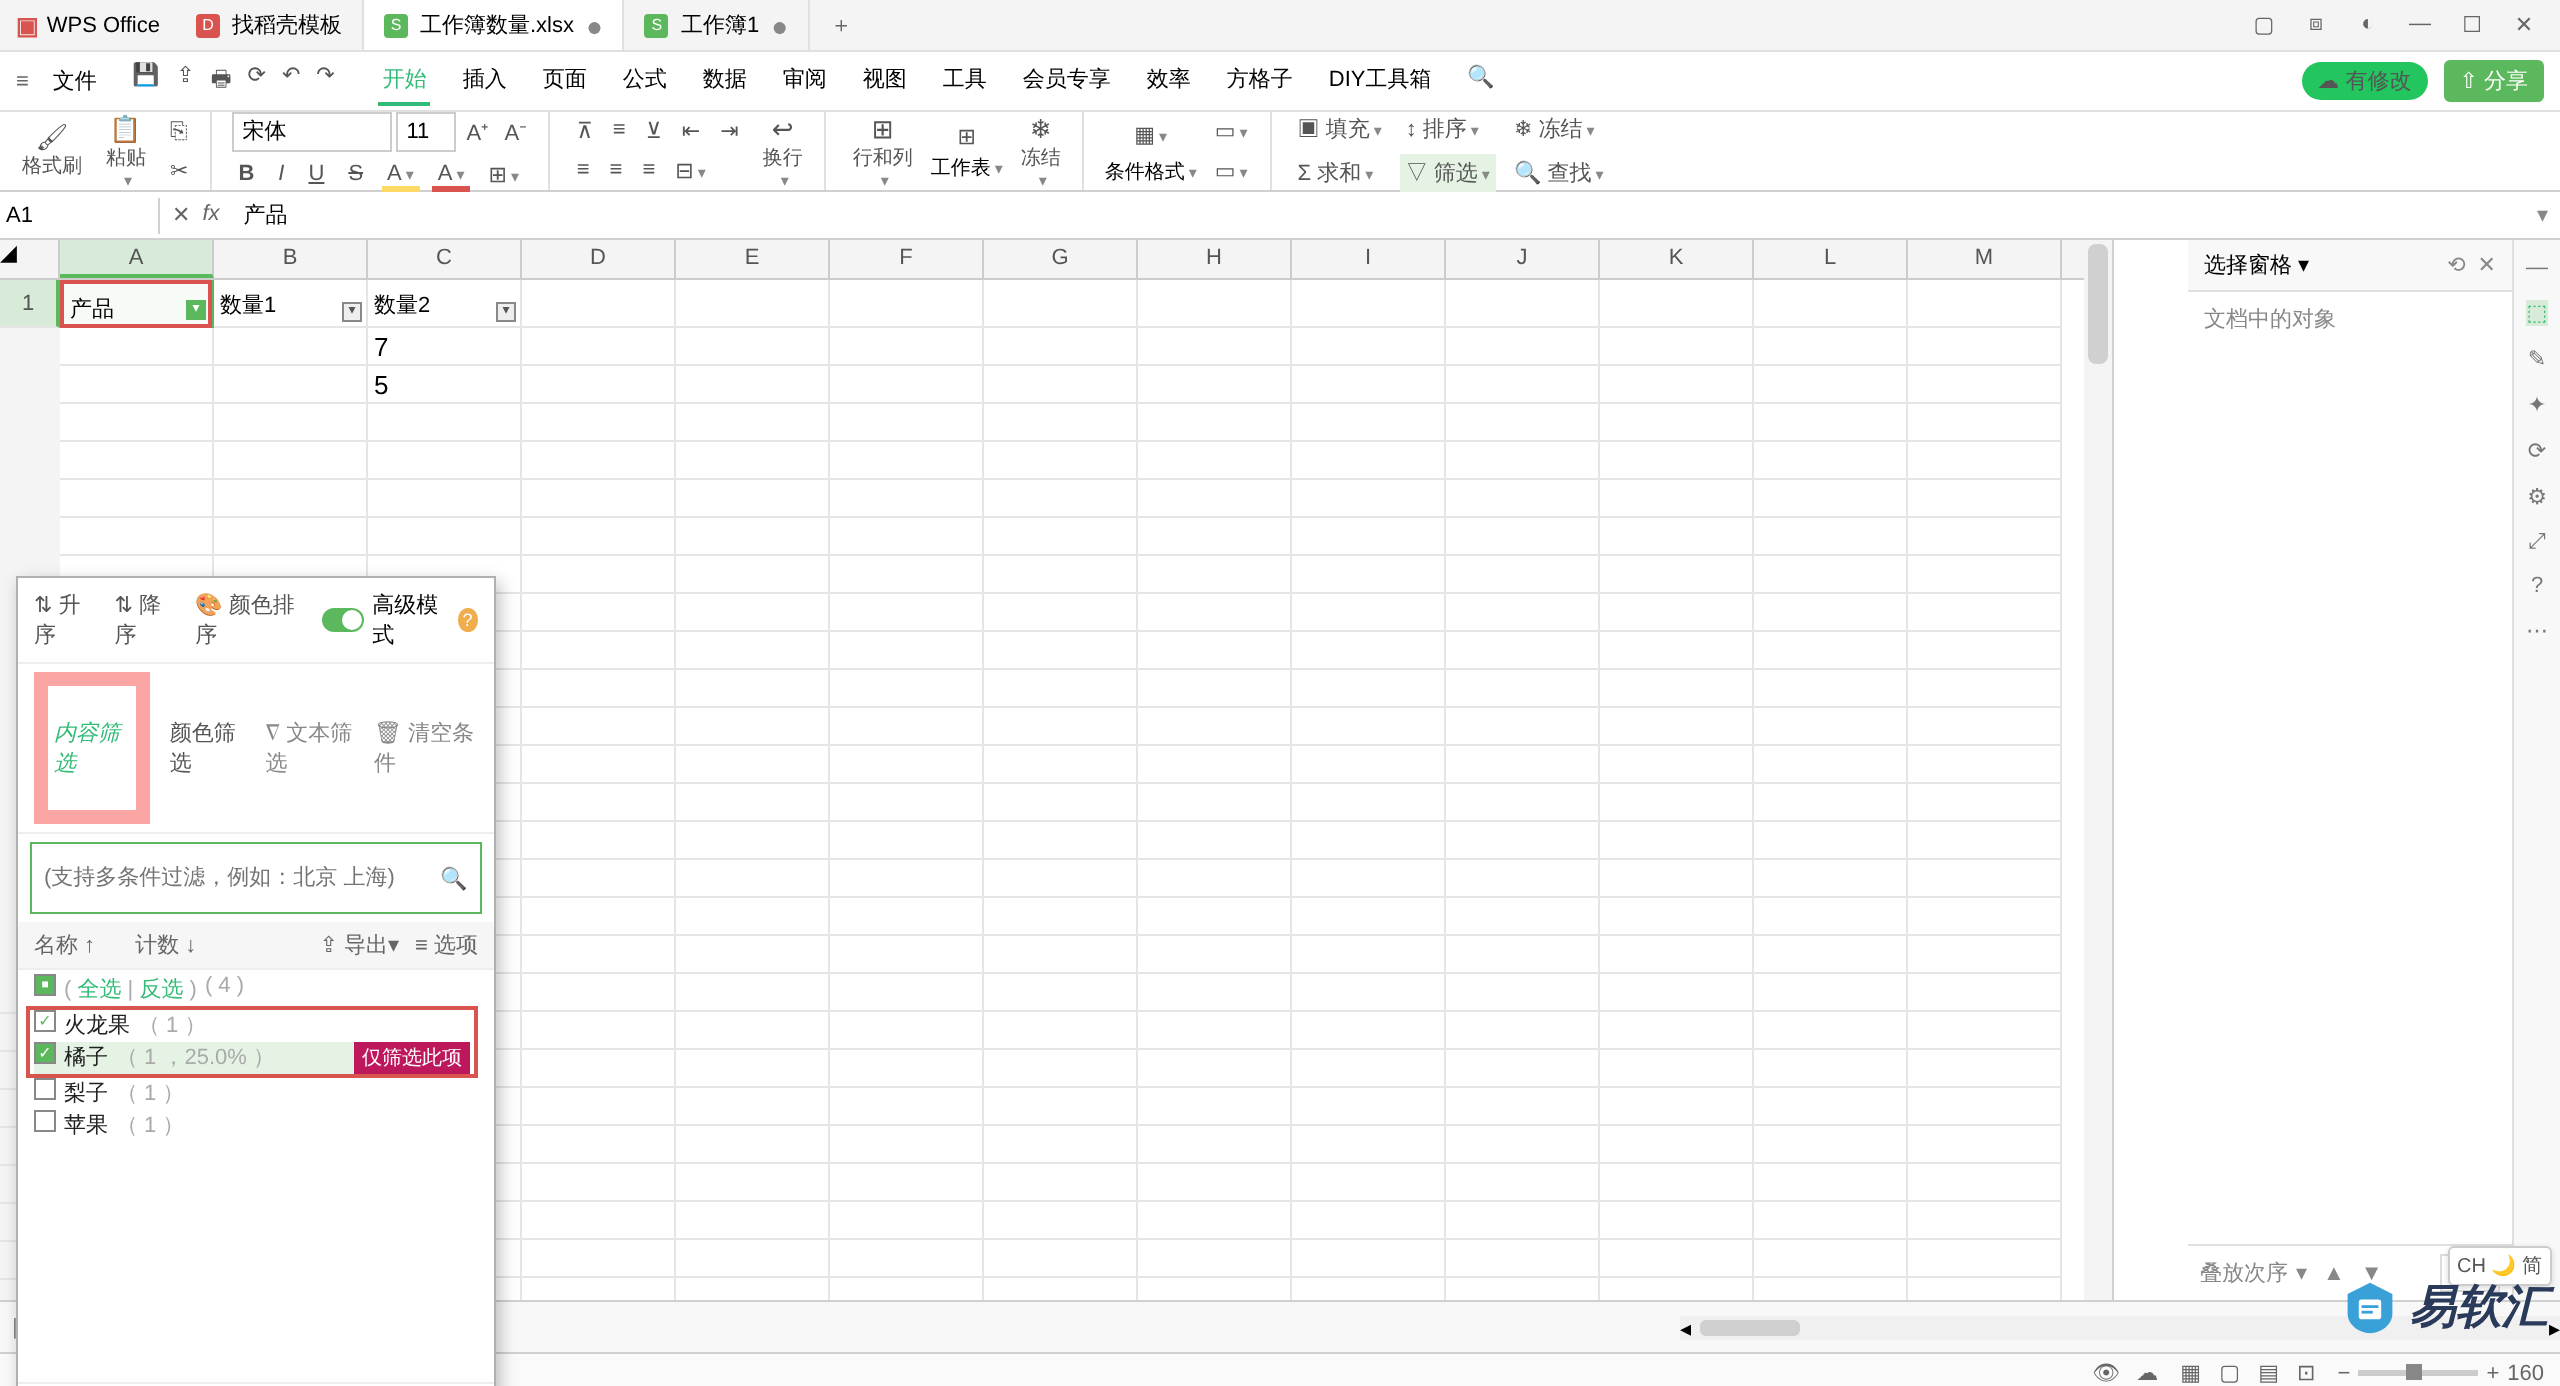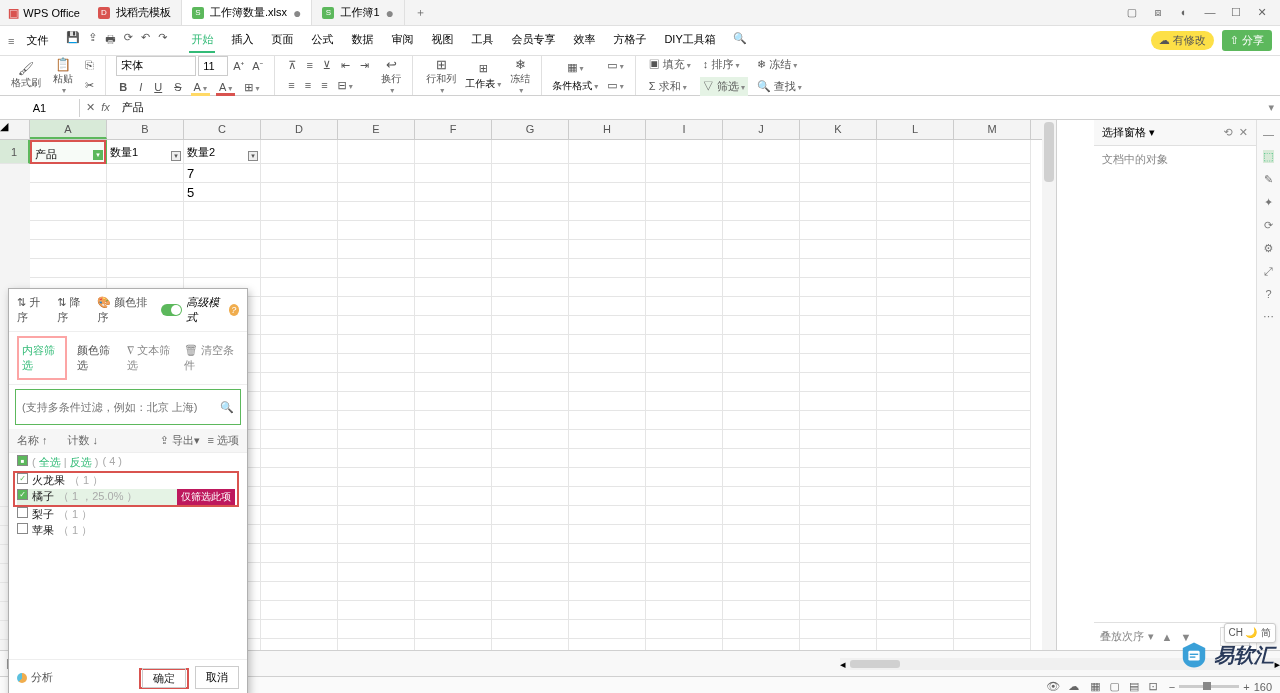--- a/index.html
+++ b/index.html
@@ -20,39 +20,39 @@
 
 .menubar{height:30px;display:flex;align-items:center;padding:0 8px;gap:6px;border-bottom:1px solid #e0e0e0;}
 .menubar .hamburger{color:#666;}
 .menubar .file{padding:0 6px;font-family:Liberation Mono, monospace;}
 .menubar .qicons{display:flex;gap:8px;padding:0 6px;}
 .menubar .qicons span{color:#555;cursor:pointer;}
 .menubar .menus{display:flex;gap:14px;margin-left:10px;}
 .menubar .menus .m{padding:4px 2px;cursor:pointer;}
 .menubar .menus .m.active{color:#3b7;border-bottom:2px solid #3b7;}
 .menubar .right{margin-left:auto;display:flex;gap:8px;align-items:center;}
-.menubar .right .pill{background:#fde047;padding:2px 8px;border-radius:10px;color:#555;}
+.menubar .right .pill{background:#22c55e;padding:2px 8px;border-radius:10px;color:#555;}
 .menubar .right .share{background:#5cb85c;color:#fff;padding:3px 8px;border-radius:3px;}
 
 .ribbon{height:40px;display:flex;align-items:center;border-bottom:1px solid #d0d0d0;padding:0 8px;gap:10px;}
 .ribbon .grp{display:flex;align-items:center;gap:6px;border-right:1px solid #e0e0e0;padding-right:8px;height:100%;}
 .ribbon .grp:last-child{border:none;}
 .ribbon .btn{display:flex;flex-direction:column;align-items:center;justify-content:center;padding:0 3px;cursor:pointer;color:#555;}
 .ribbon .btn .i{font-size:13px;}
 .ribbon .btn .t{font-size:10px;}
 .ribbon select,.ribbon input{border:1px solid #ccc;height:20px;padding:0 4px;}
 .ribbon .fontname{width:80px;}
 .ribbon .fontsize{width:30px;}
 .ribbon .icobtn{padding:2px 3px;cursor:pointer;color:#555;}
 .ribbon .fillcolor{border-bottom:3px solid #ffd966;padding-bottom:0;}
 .ribbon .txtcolor{border-bottom:3px solid #d9534f;padding-bottom:0;}
 .ribbon .dd::after{content:"▾";font-size:8px;margin-left:2px;color:#888;}
 
 .fxbar{height:24px;display:flex;align-items:center;border-bottom:1px solid #d0d0d0;}
-.fxbar .cellname{width:80px;border-right:1px solid #d0d0d0;text-align:center;padding:3px;}
+.fxbar .cellname{width:80px;border-right:1px solid #d0d0d0;text-align:left;padding:3px;}
 .fxbar .fxicons{display:flex;gap:6px;padding:0 6px;color:#666;}
 .fxbar .fxval{padding:0 6px;flex:1;}
 .fxbar .caret{padding:0 6px;color:#888;}
 
 .content{display:flex;height:530px;position:relative;}
 .grid{flex:1;position:relative;overflow:hidden;}
 .colheads{display:flex;height:20px;background:#f4f4f4;border-bottom:1px solid #ccc;}
 .colheads .corner{width:30px;border-right:1px solid #ccc;}
 .colheads .ch{width:77px;text-align:center;border-right:1px solid #ccc;line-height:19px;color:#555;}
 .colheads .ch.selected{background:#d8ead8;border-bottom:2px solid #5cb85c;}
@@ -76,27 +76,27 @@
 .sidepanel .head{height:26px;display:flex;align-items:center;justify-content:space-between;padding:0 8px;border-bottom:1px solid #e0e0e0;background:#f8f8f8;}
 .sidepanel .head .ctrls{display:flex;gap:6px;color:#888;}
 .sidepanel .desc{padding:6px 8px;color:#888;}
 .sidebar-right{width:24px;background:#f8f8f8;border-left:1px solid #e0e0e0;display:flex;flex-direction:column;gap:10px;padding-top:8px;align-items:center;}
 .sidebar-right span{color:#777;cursor:pointer;}
 .sidebar-right span.active{background:#d8ead8;color:#3b7;}
 
 .filter-popup{position:absolute;left:8px;top:168px;width:240px;background:#fff;border:1px solid #b0b0b0;box-shadow:2px 3px 8px rgba(0,0,0,.25);z-index:10;}
 .filter-popup .sortbar{display:flex;align-items:center;gap:10px;padding:6px 8px;border-bottom:1px solid #eee;}
 .filter-popup .sortbar .s{color:#555;cursor:pointer;}
-.filter-popup .sortbar .adv{margin-left:auto;display:flex;align-items:center;gap:4px;font-style:italic;}
+.filter-popup .sortbar .adv{margin-left:auto;display:flex;align-items:center;gap:4px;}
 .filter-popup .sortbar .toggle{width:24px;height:12px;background:#5cb85c;border-radius:6px;position:relative;}
 .filter-popup .sortbar .toggle::after{content:"";width:10px;height:10px;background:#fff;border-radius:50%;position:absolute;right:1px;top:1px;}
 .filter-popup .sortbar .q{width:12px;height:12px;border-radius:50%;background:#f0ad4e;color:#fff;font-size:9px;text-align:center;line-height:12px;}
 .filter-popup .tabbar{display:flex;align-items:center;padding:4px 8px;gap:10px;border-bottom:1px solid #eee;}
 .filter-popup .tabbar .t{cursor:pointer;color:#555;}
-.filter-popup .tabbar .t.active{border:2px solid #fca5a5;padding:5px 3px;color:#3b7;}
+.filter-popup .tabbar .t.active{border:7px solid #fca5a5;padding:16px 3px;color:#3b7;font-style:italic;}
 .filter-popup .tabbar .rightops{margin-left:auto;display:flex;gap:8px;color:#888;}
 .filter-popup .searchbox{margin:4px 6px;border:1px solid #5cb85c;height:36px;display:flex;align-items:center;padding:0 6px;}
 .filter-popup .searchbox input{border:none;flex:1;color:#aaa;outline:none;}
 .filter-popup .searchbox .mag{color:#888;}
 .filter-popup .listhead{display:flex;padding:4px 8px;background:#f6f6f6;border-bottom:1px solid #eee;color:#666;}
 .filter-popup .listhead .lh{cursor:pointer;}
 .filter-popup .listhead .rops{margin-left:auto;display:flex;gap:8px;}
 .filter-popup .list{padding:2px 8px 120px 8px;min-height:190px;}
 .filter-popup .list .it{display:flex;gap:4px;height:16px;}
 .filter-popup .list .it .cb{width:11px;height:11px;border:1px solid #888;display:inline-flex;align-items:center;justify-content:center;font-size:8px;color:#5cb85c;}
@@ -130,21 +130,21 @@
 
 .statusbar{height:20px;border-top:1px solid #d0d0d0;display:flex;align-items:center;padding:0 8px;gap:14px;background:#fafafa;color:#666;}
 .statusbar .right{margin-left:auto;display:flex;align-items:center;gap:8px;}
 .statusbar .viewbtns span{padding:0 3px;cursor:pointer;}
 .statusbar .zoom{display:flex;align-items:center;gap:4px;}
 .statusbar .zoom .track{width:60px;height:3px;background:#ccc;position:relative;}
 .statusbar .zoom .track .thumb{position:absolute;left:40%;top:-3px;width:8px;height:8px;background:#888;}
 
 .watermark{position:absolute;right:6px;bottom:24px;display:flex;align-items:center;gap:6px;z-index:30;}
 .watermark .wicon{width:28px;height:28px;}
-.watermark .wtext{font-size:20px;font-weight:bold;color:#2a3a5a;font-style:italic;}
+.watermark .wtext{font-size:23px;font-weight:bold;color:#2a3a5a;font-style:italic;}
 
 .lang-pill{position:absolute;right:4px;bottom:50px;background:#fff;border:1px solid #ccc;border-radius:3px;padding:2px 4px;font-size:10px;color:#555;box-shadow:0 1px 3px rgba(0,0,0,.15);}
 
 .sidepanel-footer{margin-top:auto;border-top:1px solid #e0e0e0;padding:4px 6px;display:flex;align-items:center;gap:4px;font-size:10px;color:#888;}
 .sidepanel-footer .sel{border:1px solid #ddd;padding:1px 3px;}
 </style>
 </head>
 <body>
 
 <div class="titlebar">

